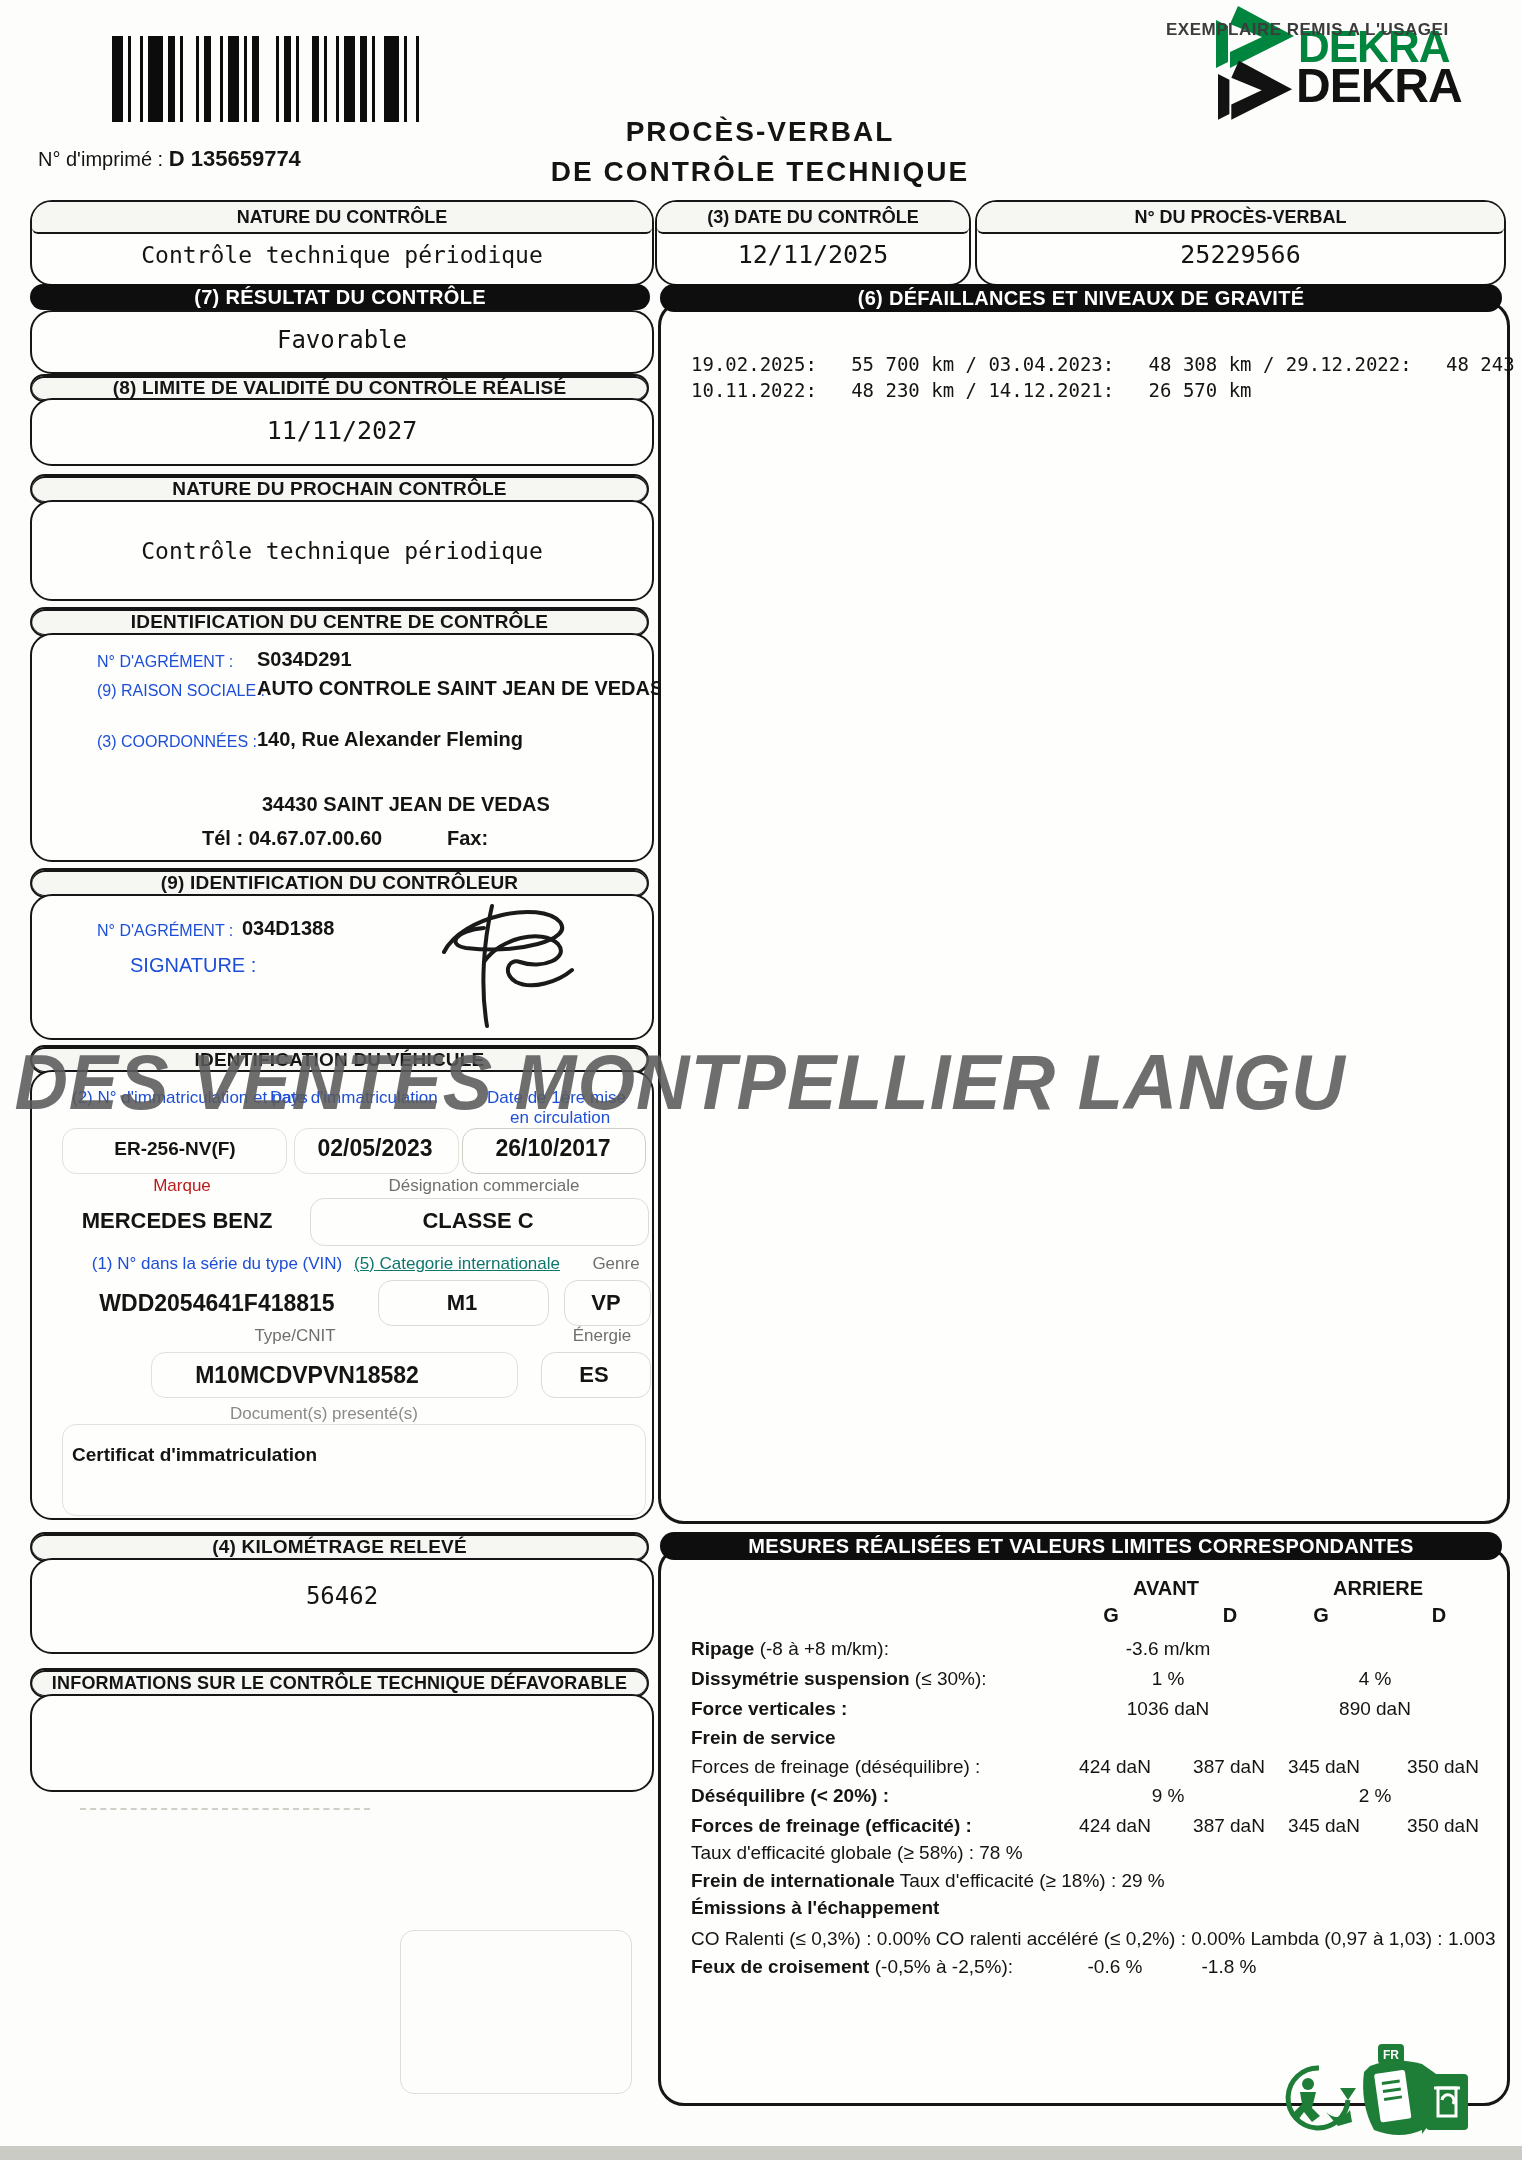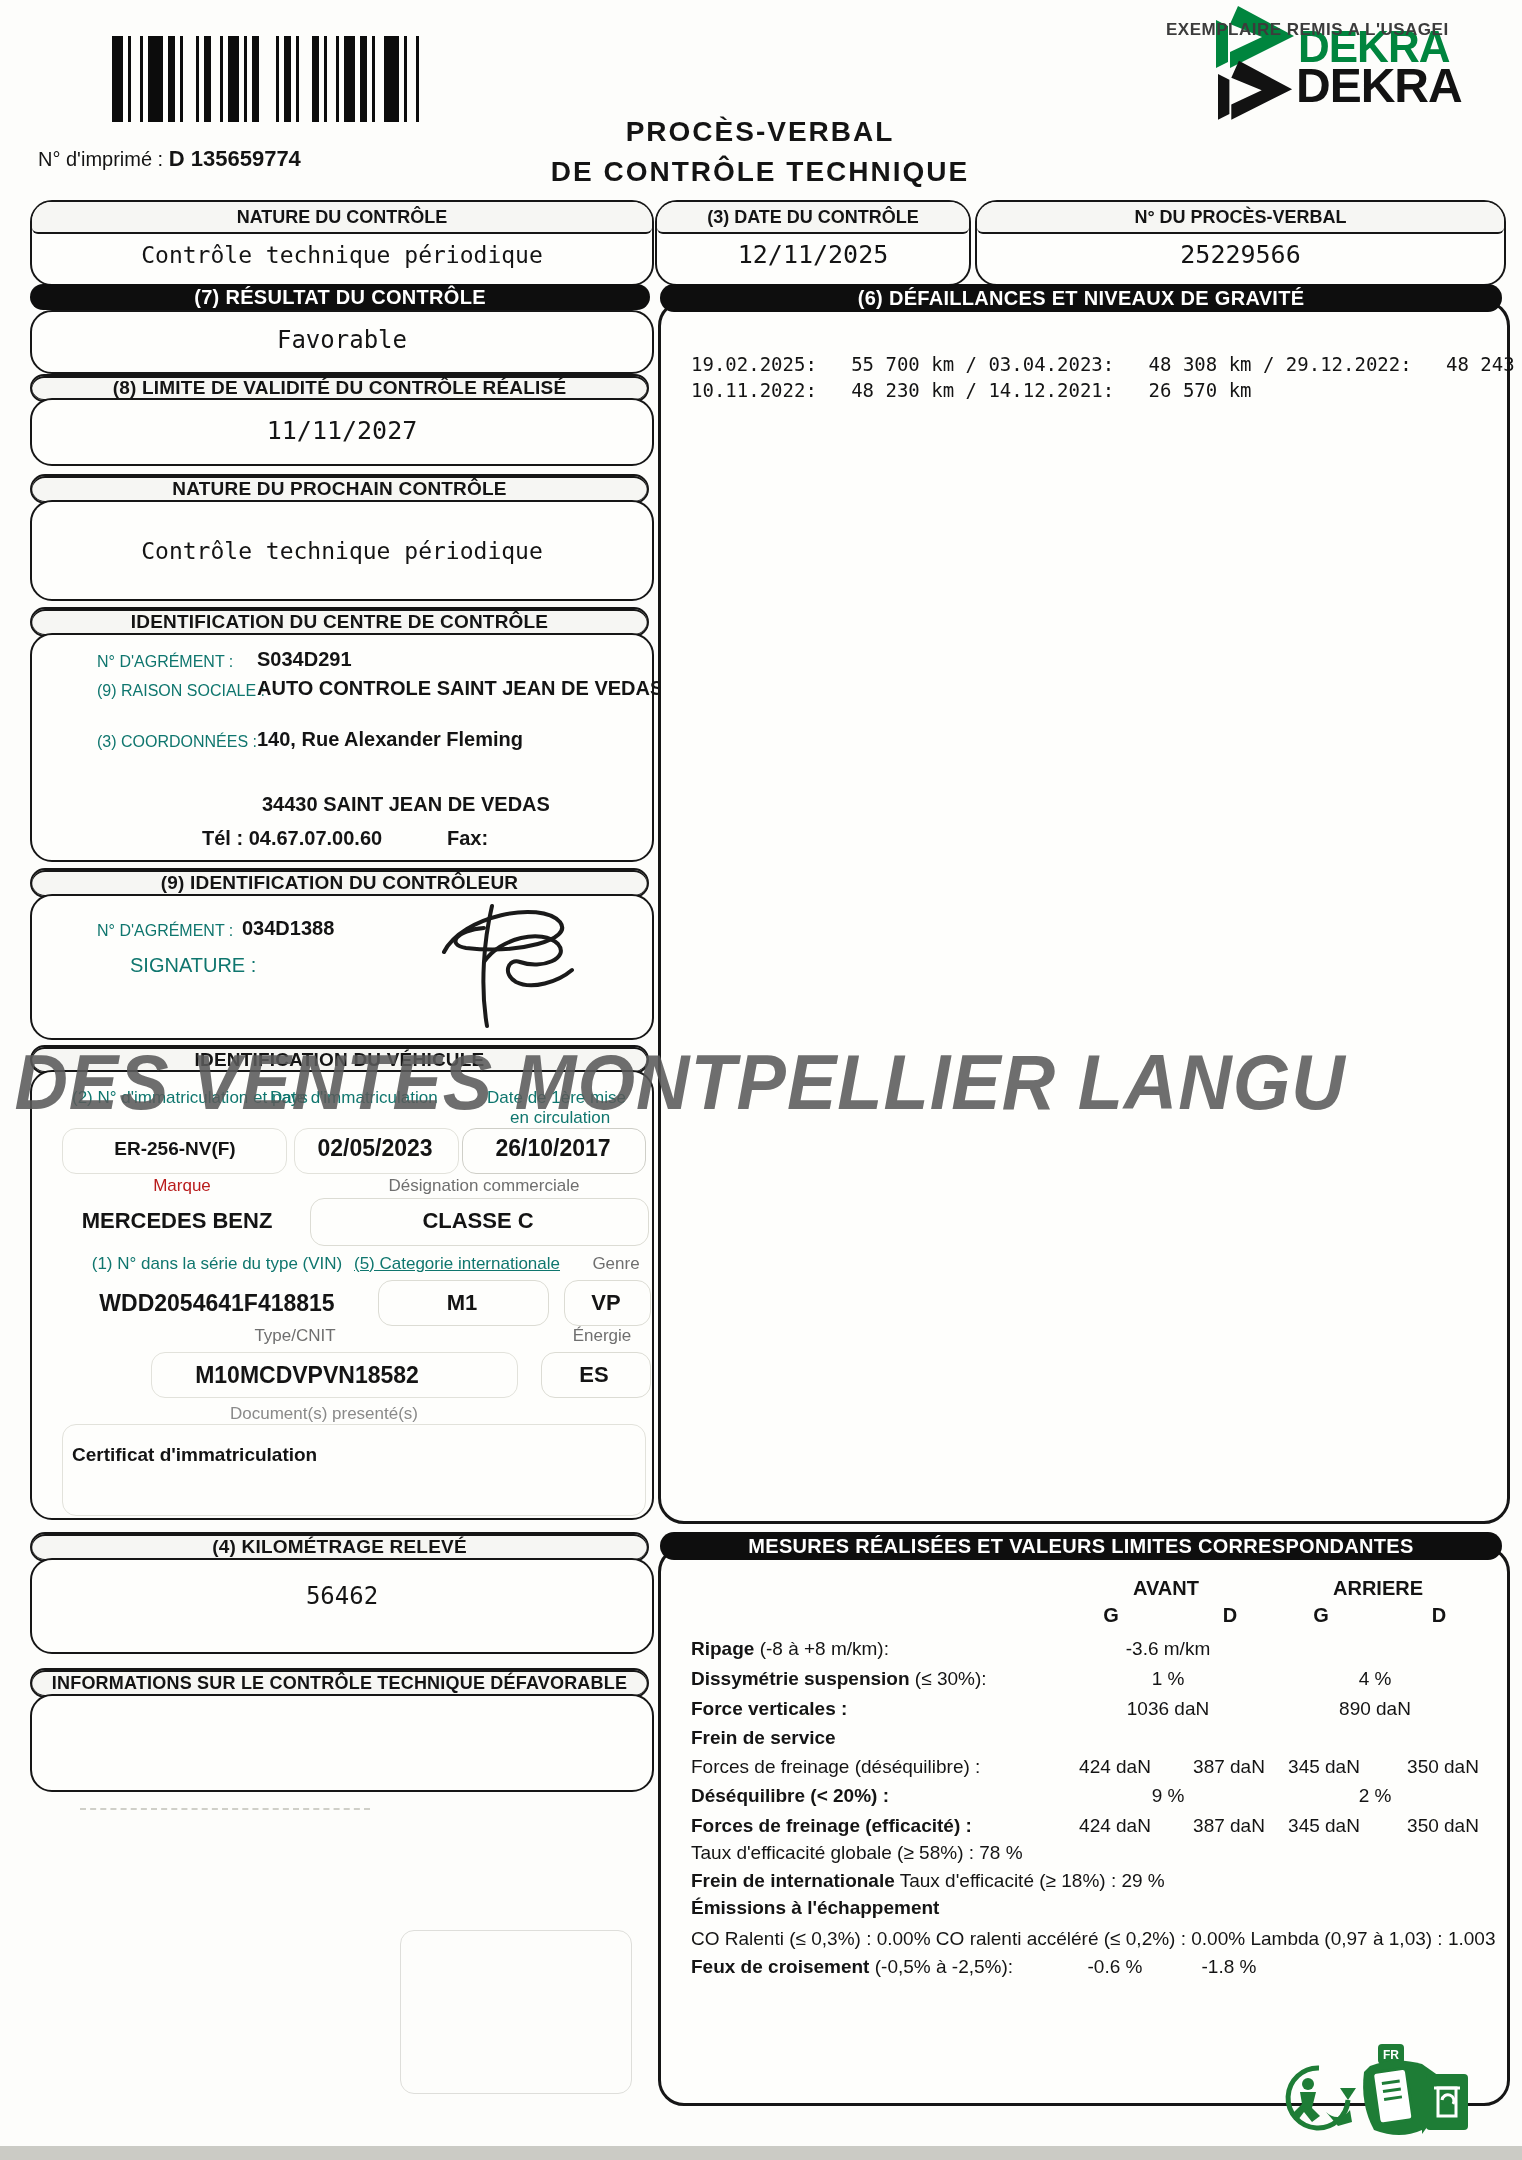--- a/index.html
+++ b/index.html
@@ -11,21 +11,21 @@
         text-align:center;font-weight:bold;font-size:19px;letter-spacing:.2px;
         display:flex;align-items:center;justify-content:center;box-shadow:0 2px 0 #161616 inset,0 -1px 0 #161616 inset;}
   .blackbar{position:absolute;background:#0e0e0e;border-radius:22px;color:#fff;text-align:center;
         font-weight:bold;font-size:20px;letter-spacing:.3px;display:flex;align-items:center;justify-content:center;}
   .box{position:absolute;border:2.5px solid #161616;border-radius:22px;background:#fefefc;}
   .box .cap{border-bottom:2.5px solid #161616;background:#f6f6f3;border-radius:19px 19px 6px 6px;
         height:30px;display:flex;align-items:center;justify-content:center;font-weight:bold;font-size:18px;}
   .mono{font-family:"DejaVu Sans Mono",monospace;}
   .val-center{position:absolute;left:0;right:0;text-align:center;}
   .faded{color:#9e9e9e;}
-  .lbl{position:absolute;font-size:17px;color:#0f766e;white-space:nowrap;}
+  .lbl{position:absolute;font-size:17px;color:#1d4ed8;white-space:nowrap;}
   .vbox{position:absolute;border:1.5px solid #cfcfc8;border-radius:14px;}
   .bval{font-weight:bold;font-size:22px;white-space:nowrap;}
   
   .mrow{position:absolute;left:0;right:0;height:26px;font-size:19px;white-space:nowrap;}
   .mrow .lb{position:absolute;left:30px;}
   .mrow .b{font-weight:bold;}
   .mval{position:absolute;transform:translateX(-50%);white-space:nowrap;}
   .colhead{position:absolute;transform:translateX(-50%);font-weight:bold;font-size:20px;}
   
   .wm{position:absolute;top:1040px;left:-52px;width:1700px;font-size:74px;font-weight:bold;

